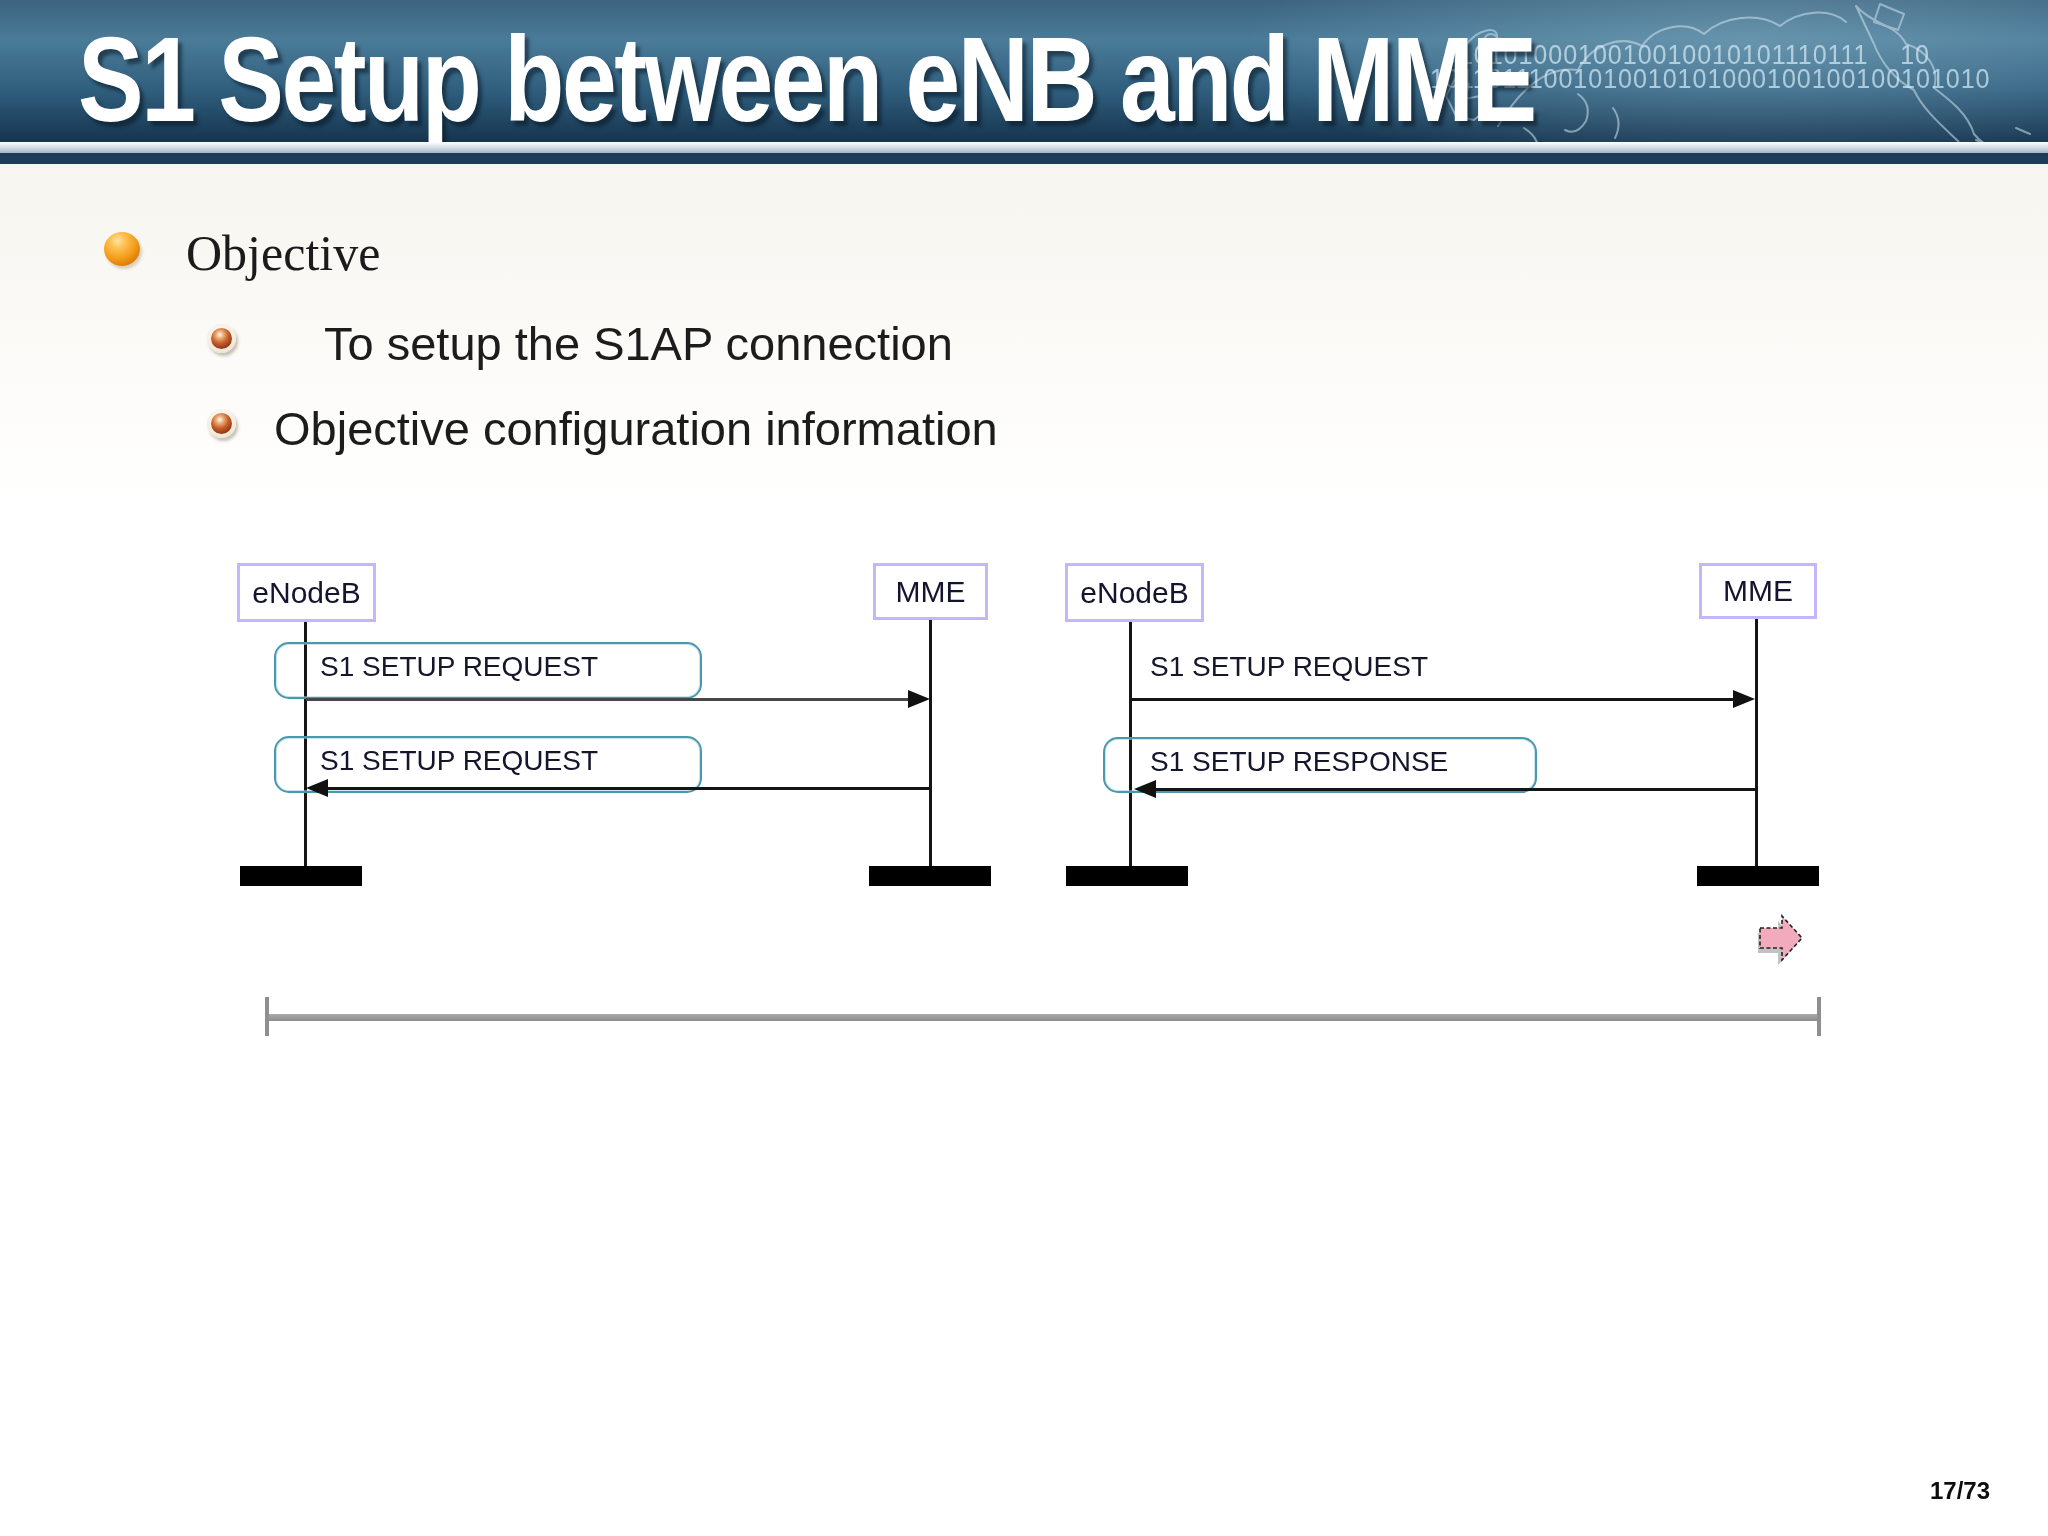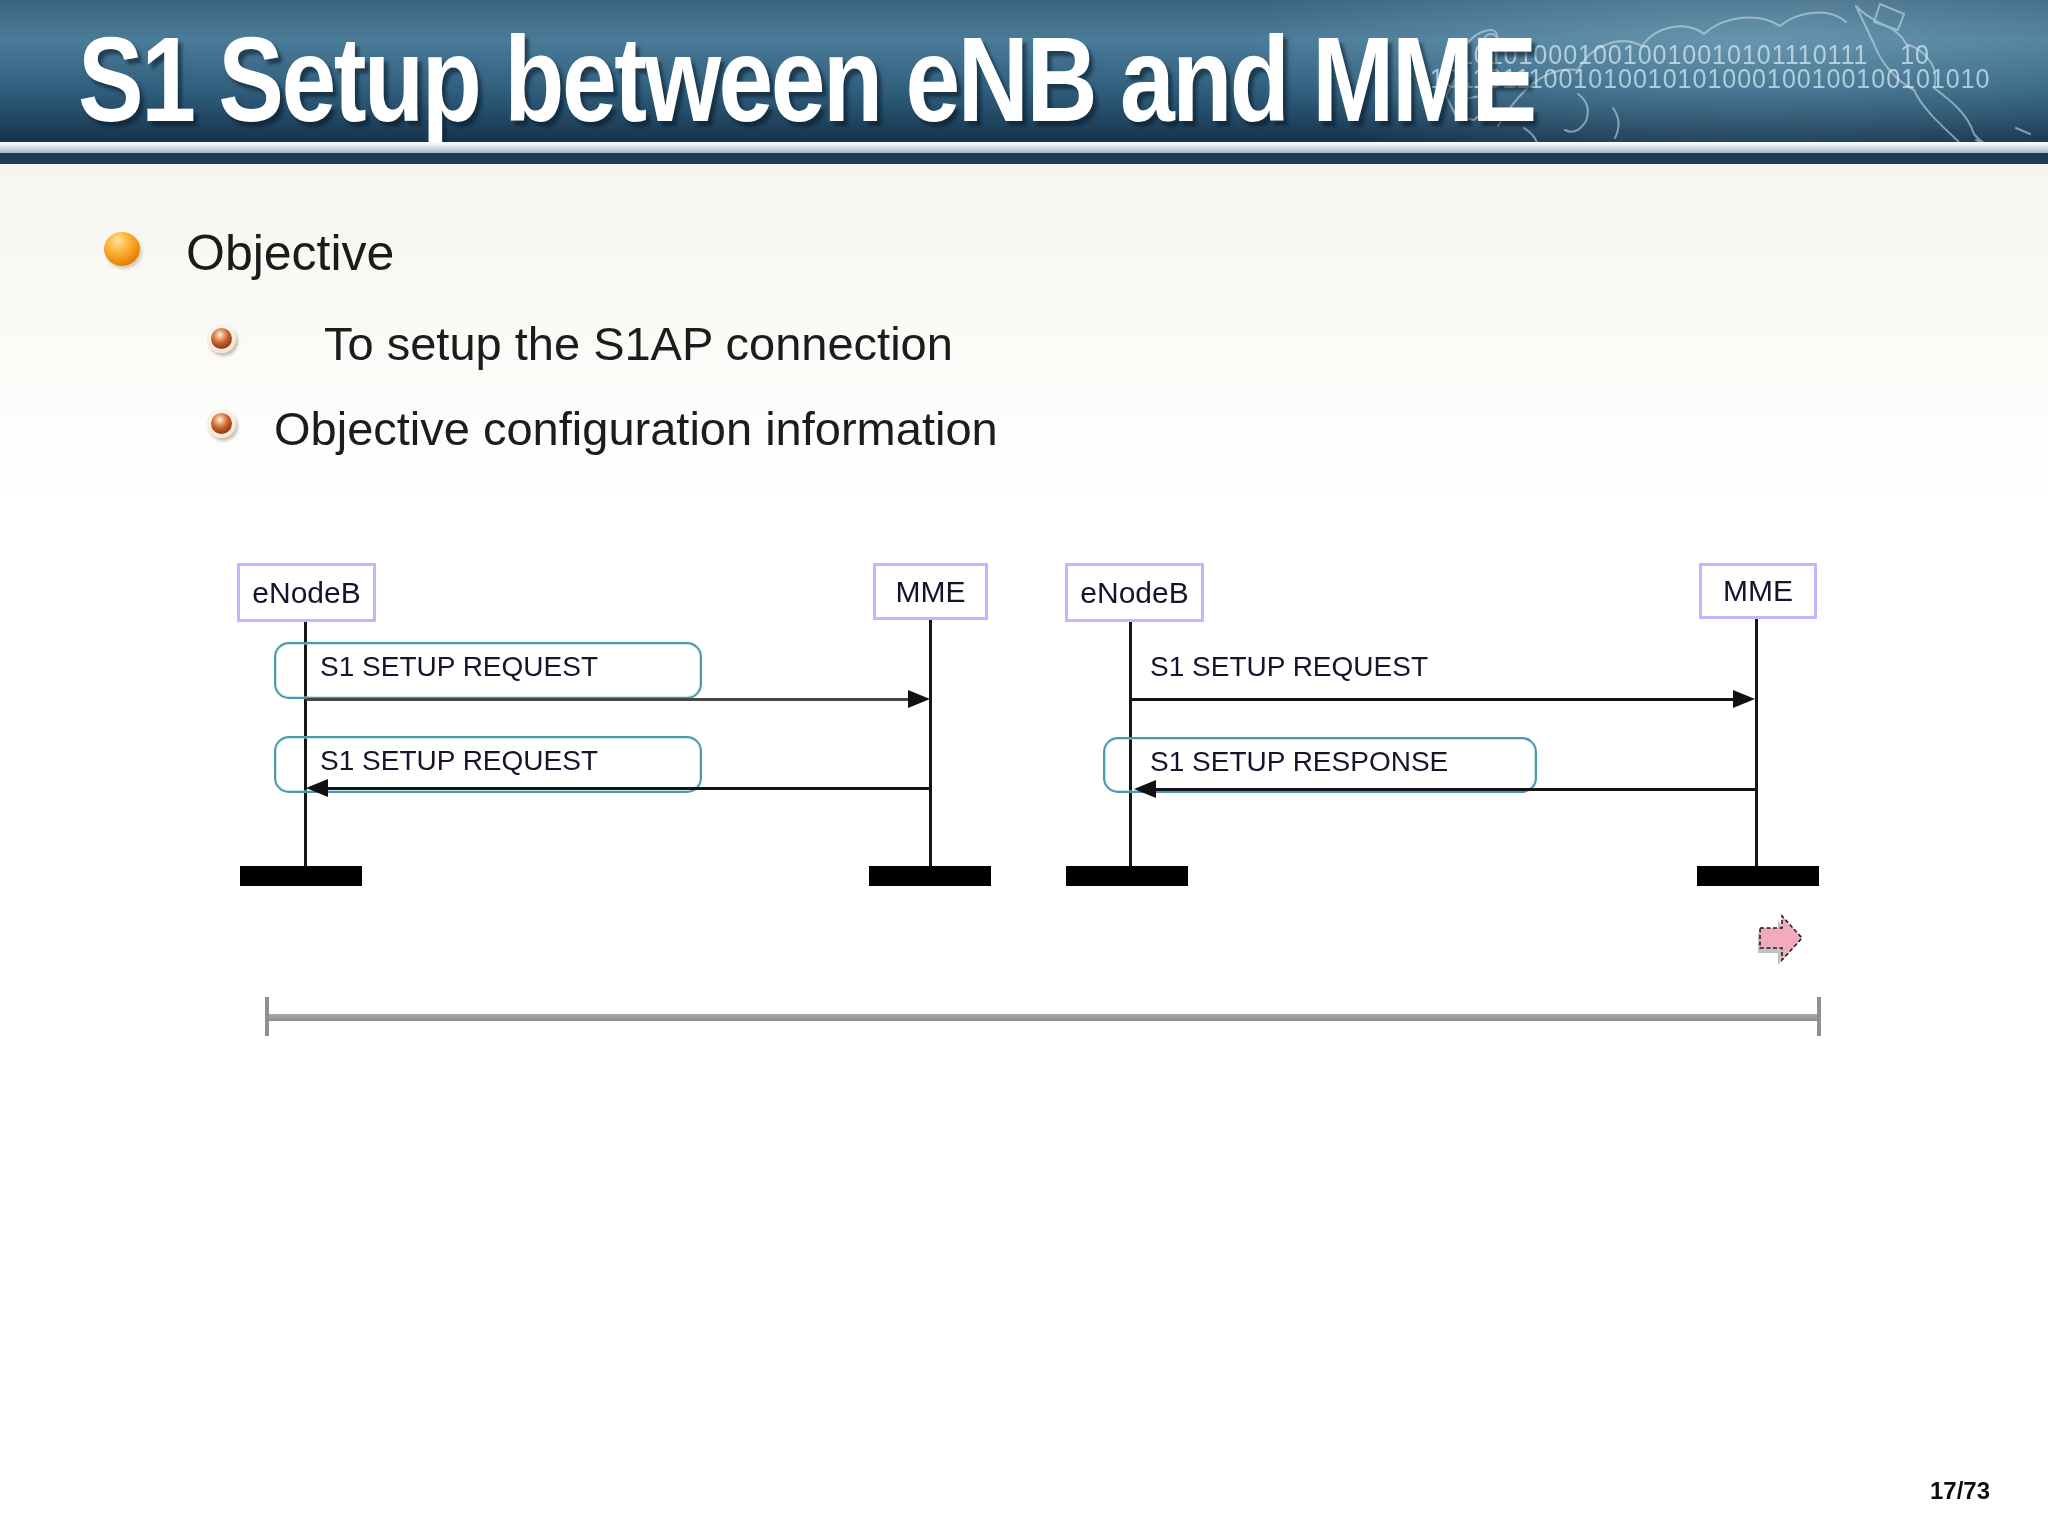--- a/index.html
+++ b/index.html
@@ -53,21 +53,21 @@
     box-shadow:2px 3px 3px rgba(100,80,50,.35);
   }
   .sub-bullet .core{
     position:absolute;left:4px;top:4px;width:21px;height:21px;border-radius:50%;
     background:radial-gradient(circle at 42% 32%,#ffffff 0%,#f0b27e 18%,#c8602c 45%,#7e2a10 85%,#601d0a 100%);
   }
   #bullet-objective-icon{left:104px;top:232px;}
   #sub-icon-1{left:207px;top:324px;}
   #sub-icon-2{left:207px;top:409px;}
   #objective-heading{
-    position:absolute;left:186px;top:224px;font-size:50px;color:#1b1b1b;letter-spacing:0;
+    position:absolute;left:186px;top:224px;font-size:50px;color:#1b1b1b;letter-spacing:0;font-family:Liberation Serif, serif;
   }
   .sub-text{position:absolute;font-size:47px;color:#1c1c1c;}
   #sub-text-1{left:277px;top:316px;margin-left:47px;}
   #sub-text-2{left:274px;top:401px;}
   
   .actor-box{
     position:absolute;box-sizing:border-box;border:3px solid #c4b5fd;background:#ffffff;
     display:flex;align-items:center;justify-content:center;
     font-size:30px;color:#14142e;z-index:3;
   }

